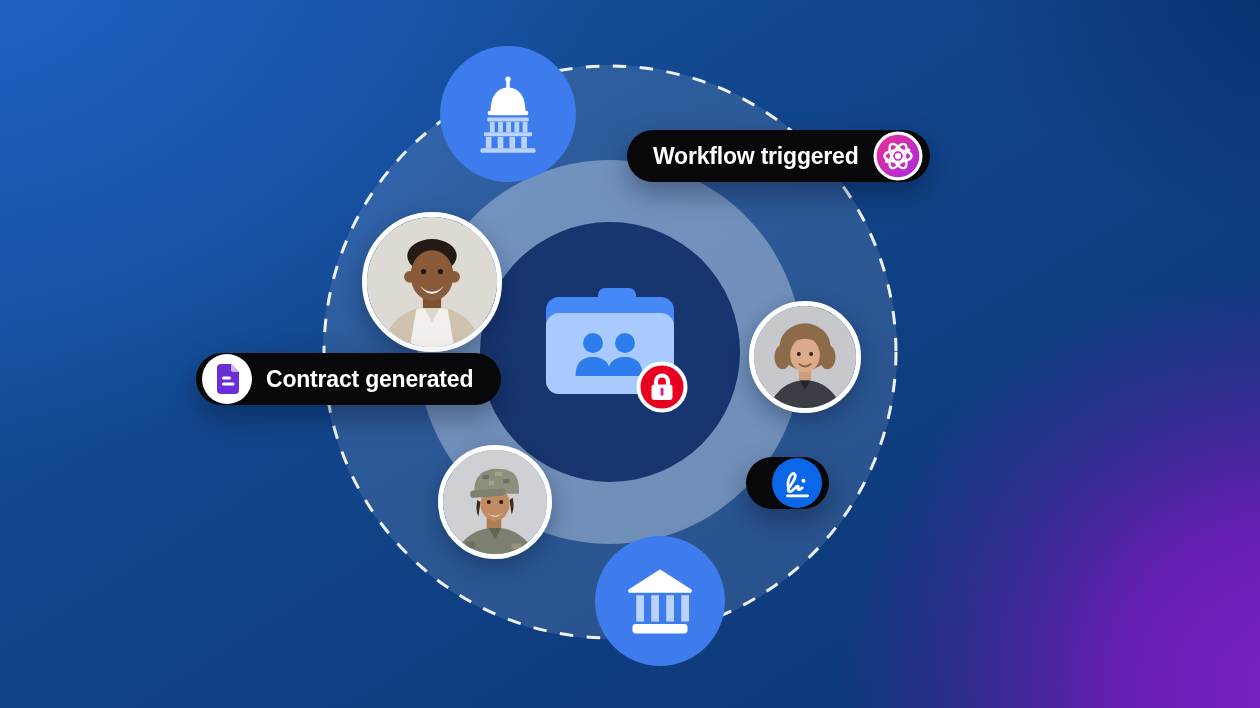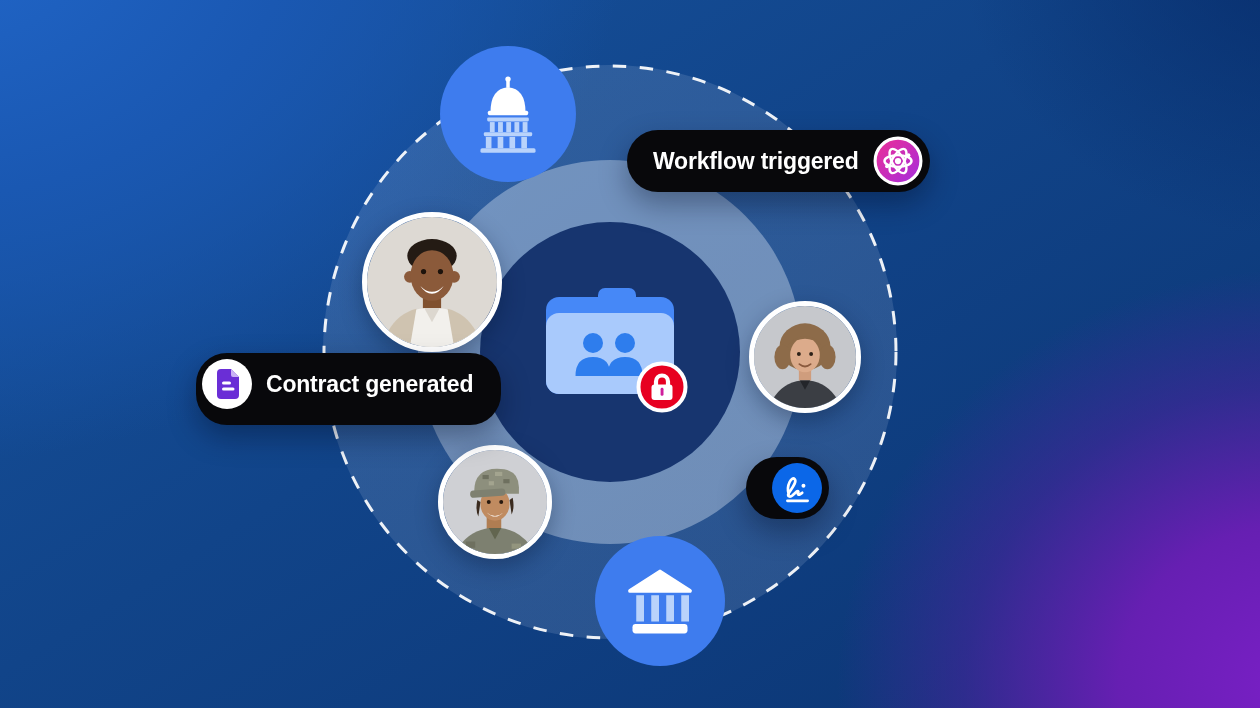--- a/index.html
+++ b/index.html
@@ -41,26 +41,26 @@
   }
   .avatar svg{display:block;width:100%;height:100%;}
   .avatar-man{left:362px;top:212px;width:130px;height:130px;}
   .avatar-woman{left:749px;top:301px;width:102px;height:102px;}
   .avatar-soldier{left:438px;top:445px;width:104px;height:104px;}
   
   .folder-wrap{left:546px;top:288px;width:128px;height:114px;}
   .lock-badge{left:636px;top:361px;width:52px;height:52px;}
   
   .pill{
-    display:flex;align-items:center;gap:14px;height:62px;border-radius:31px;
+    display:flex;align-items:center;gap:14px;height:52px;border-radius:31px;
     background:#08080b;color:#ffffff;font-size:23px;font-weight:700;letter-spacing:-0.2px;
     box-shadow:0 12px 28px rgba(3,10,30,0.35);white-space:nowrap;
   }
   .pill-workflow{left:627px;top:130px;padding:0 7px 0 26px;}
-  .pill-contract{left:196px;top:353px;padding:0 28px 10px 6px;}
+  .pill-contract{left:196px;top:353px;padding:0 28px 0 6px;}
   .pill-esig{left:746px;top:457px;padding:0 7px 0 26px;}
   .pill-icon{width:50px;height:50px;border-radius:50%;display:flex;align-items:center;justify-content:center;flex:0 0 auto;}
   .pill-icon svg{display:block;}
 </style>
 </head>
 <body>
 
 <div class="stage">
 
   <div class="abs haze"></div>

